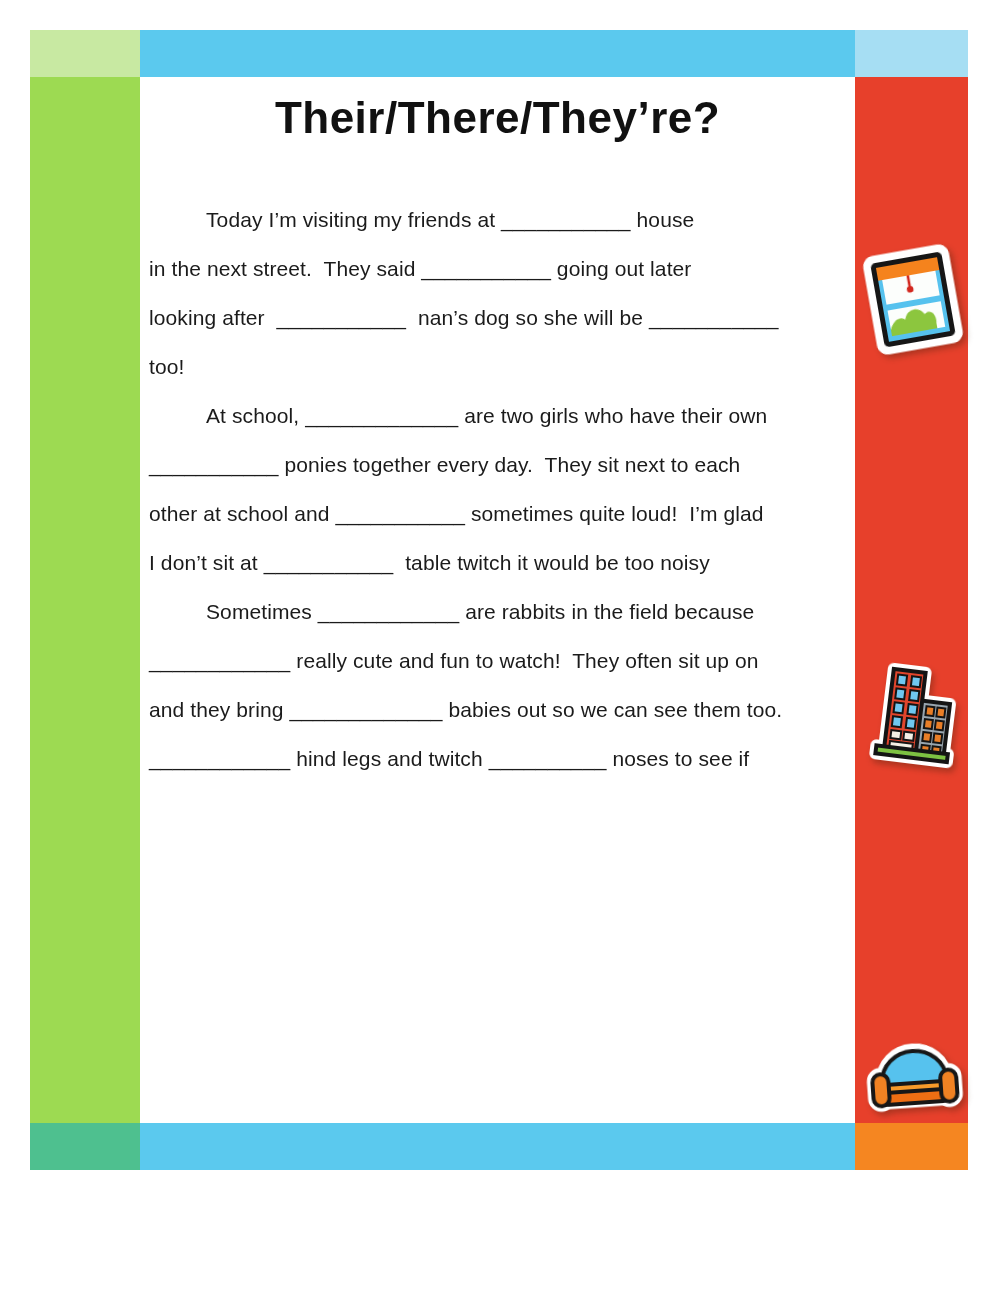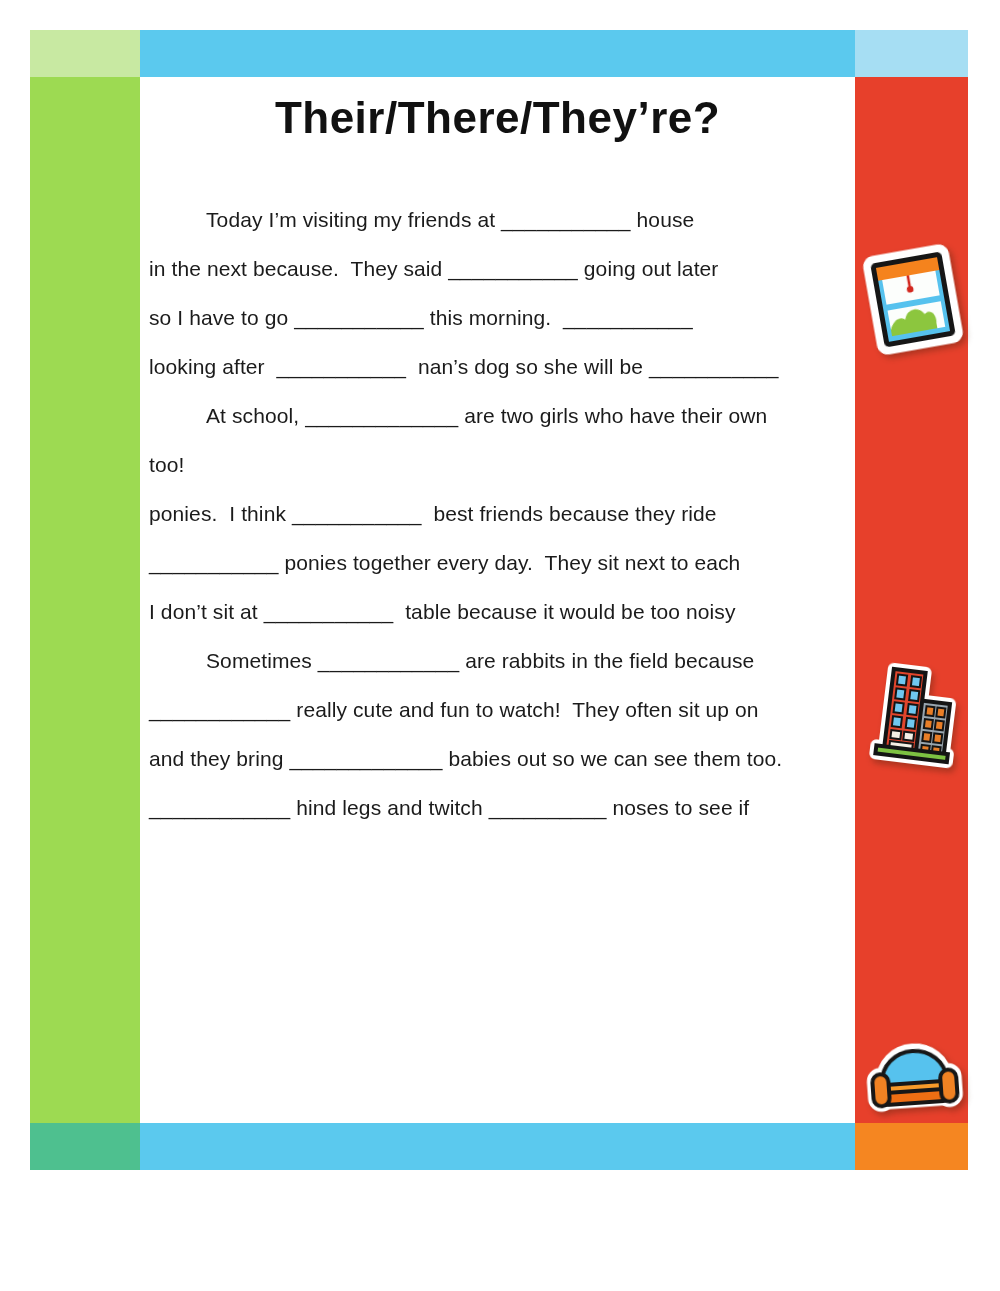--- a/index.html
+++ b/index.html
@@ -61,28 +61,27 @@
   <div class="frame-piece left-col"></div>
   <div class="frame-piece right-col"></div>
   <div class="frame-piece corner-bl"></div>
   <div class="frame-piece bottom-strip"></div>
   <div class="frame-piece corner-br"></div>
 
   <div class="content">
     <h1 class="title">Their/There/They’re?</h1>
     <div class="lines">
       <div class="line indent">Today I’m visiting my friends at ___________ house</div>
-      <div class="line">in the next because.  They said ___________ going out later</div>
-      <div class="line">so I have to go ___________ this morning.  ___________</div>
+      <div class="line">in the next street.  They said ___________ going out later</div>
       <div class="line">looking after  ___________  nan’s dog so she will be ___________</div>
+      <div class="line">too!</div>
       <div class="line indent">At school, _____________ are two girls who have their own</div>
-      <div class="line">too!</div>
-      <div class="line">ponies.  I think ___________  best friends because they ride</div>
       <div class="line">___________ ponies together every day.  They sit next to each</div>
-      <div class="line">I don’t sit at ___________  table because it would be too noisy</div>
+      <div class="line">other at school and ___________ sometimes quite loud!  I’m glad</div>
+      <div class="line">I don’t sit at ___________  table twitch it would be too noisy</div>
       <div class="line indent">Sometimes ____________ are rabbits in the field because</div>
       <div class="line">____________ really cute and fun to watch!  They often sit up on</div>
       <div class="line">and they bring _____________ babies out so we can see them too.</div>
       <div class="line">____________ hind legs and twitch __________ noses to see if</div>
     </div>
   </div>
 
   <div class="sticker sticker-window">
     <svg width="90" height="103" viewBox="0 0 90 103">
       <rect x="1.5" y="1.5" width="87" height="100" rx="11" fill="#ffffff"></rect>

